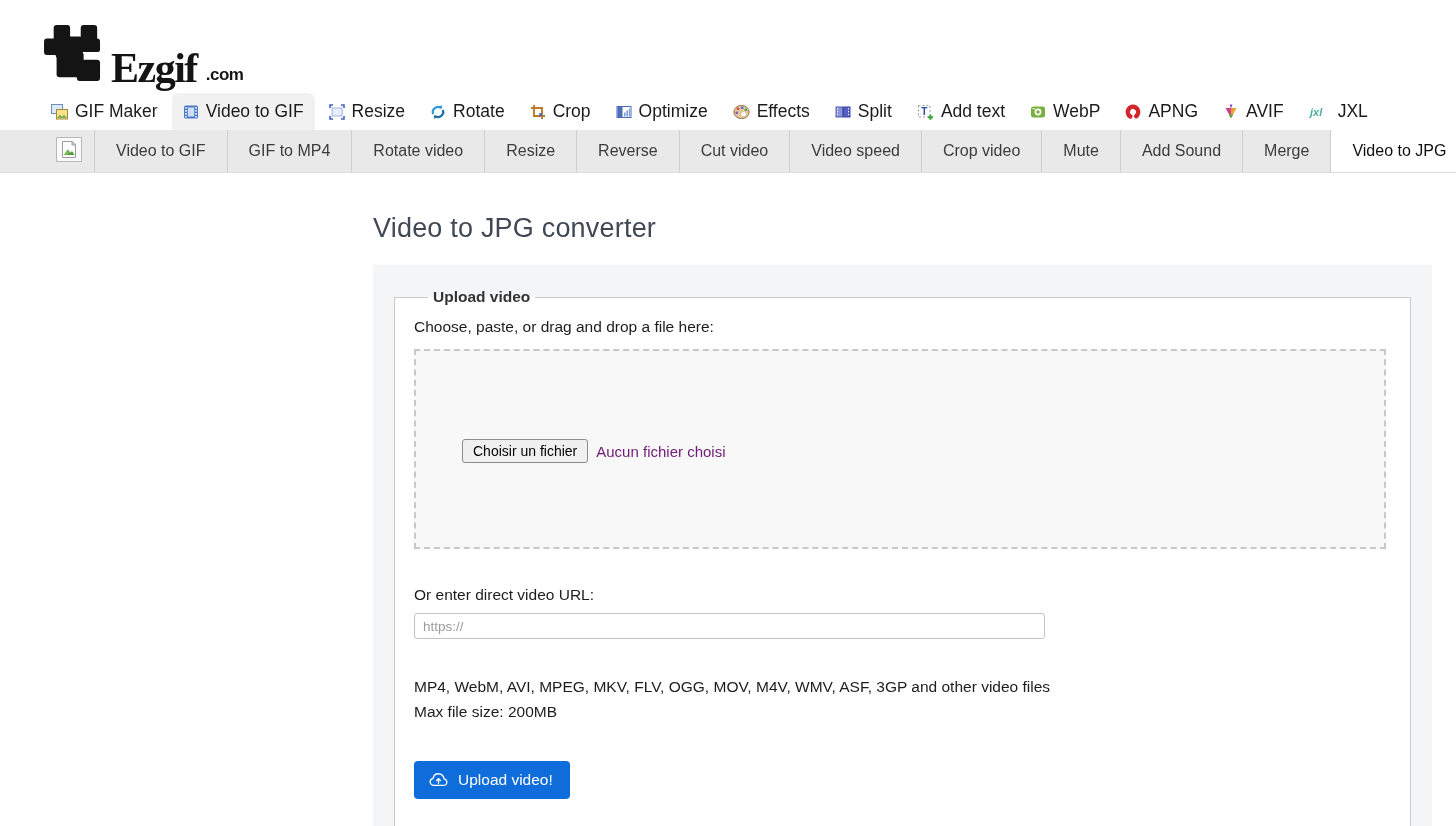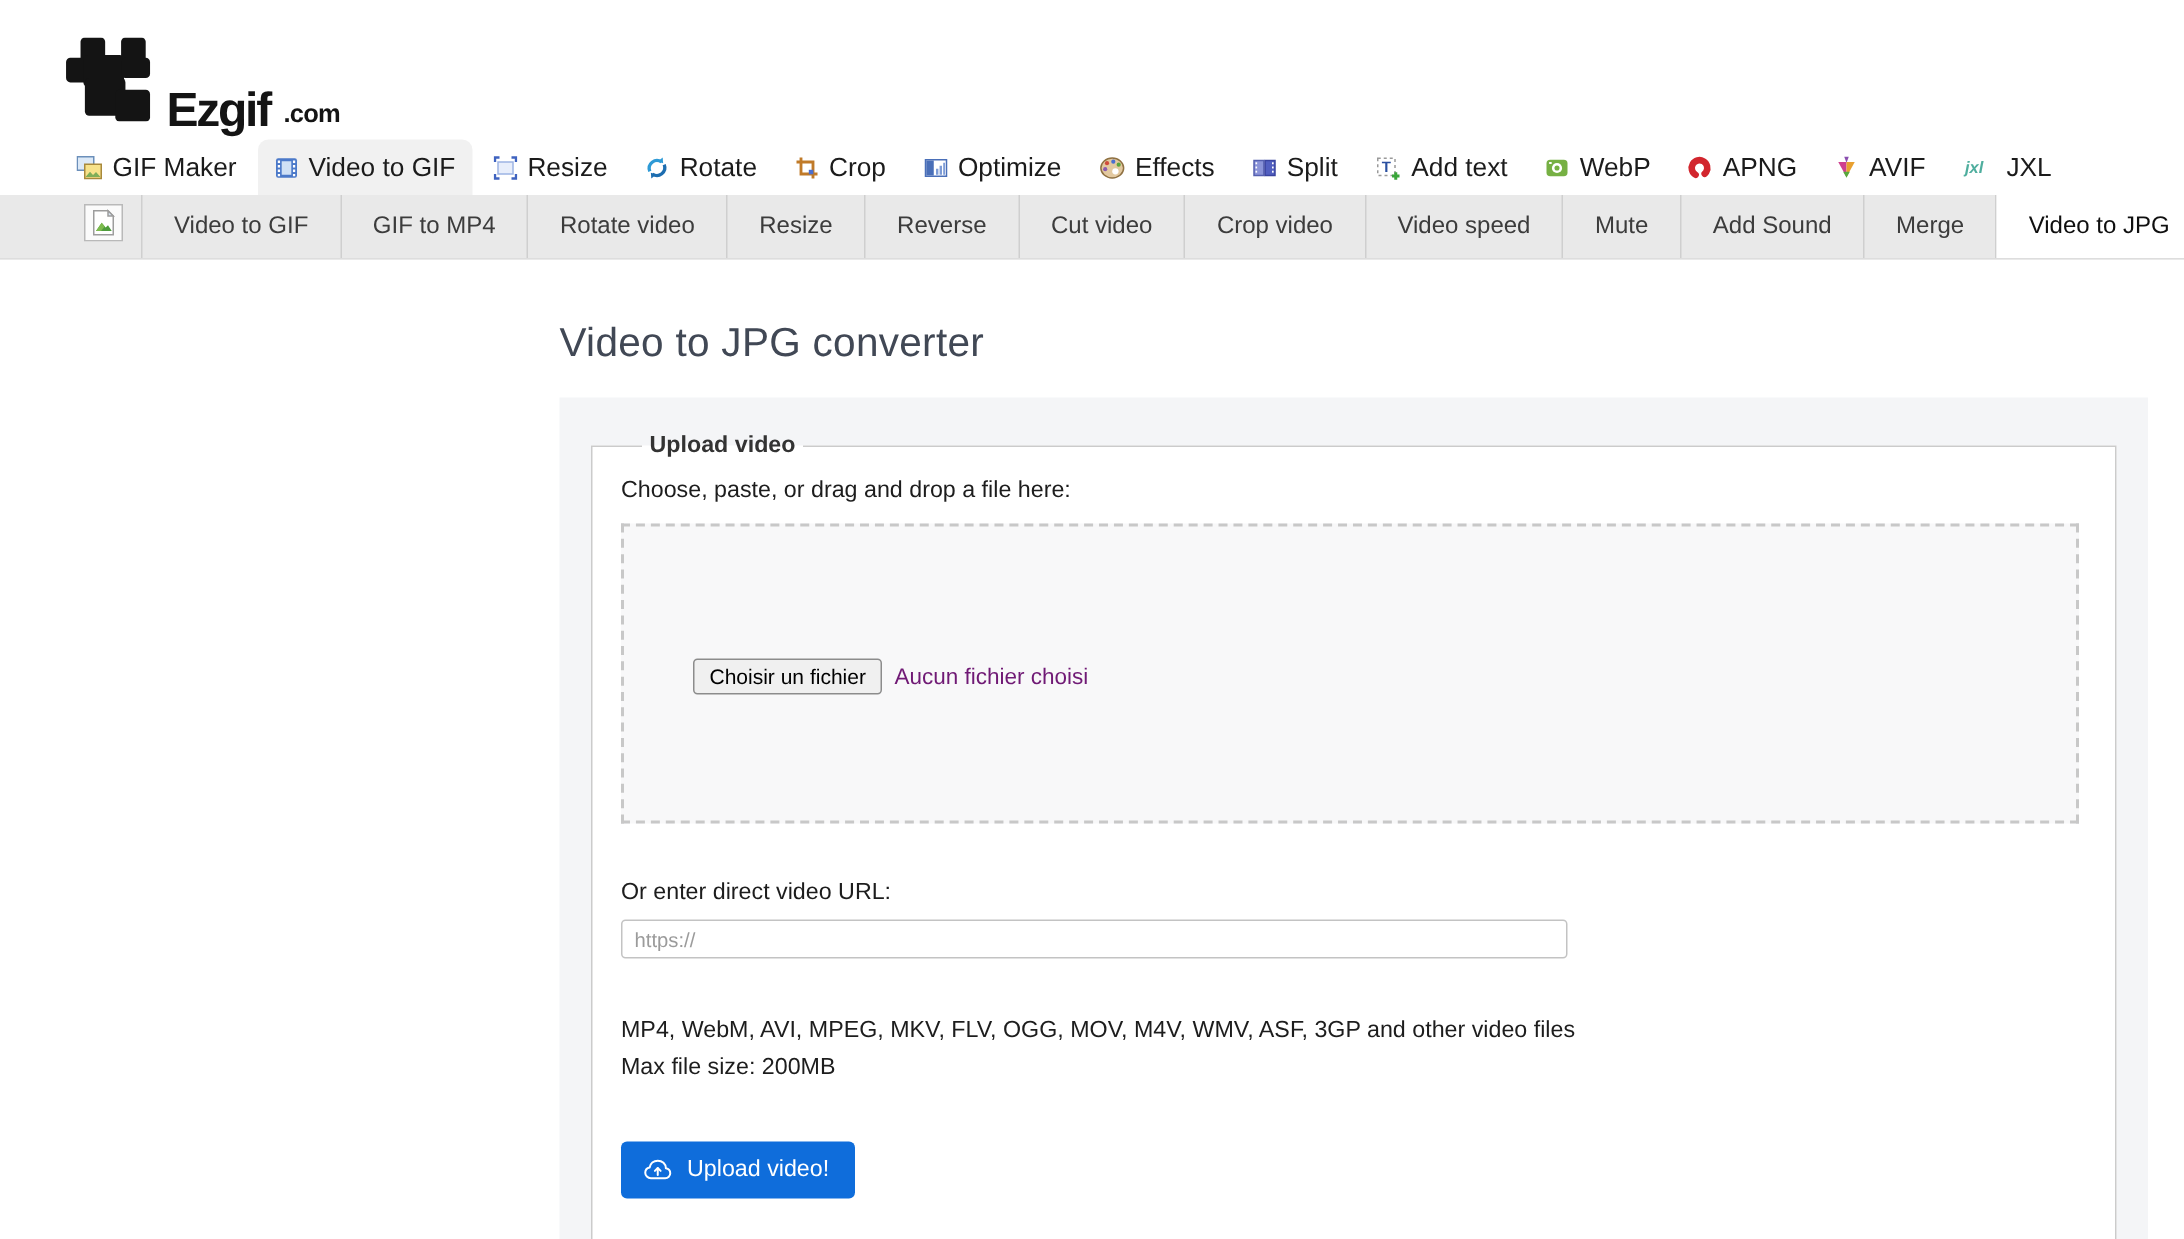--- a/index.html
+++ b/index.html
@@ -8,21 +8,21 @@
     width:1456px; height:826px; overflow:hidden;
     background:#ffffff; color:#202124;
     font-family:"Liberation Sans", sans-serif;
   }
   p { margin:0; }
 
   
   .header { padding:25px 0 0 44px; height:92px; }
   .logo { display:inline-flex; align-items:flex-end; gap:9px; cursor:pointer; text-decoration:none; color:#141414; }
   .logo-glyph { display:block; }
-  .logo-word { font-size:32px; font-weight:bold; letter-spacing:-1.5px; line-height:0.82; }
+  .logo-word { font-size:42px; font-weight:bold; letter-spacing:-1.5px; line-height:0.82;font-family:Liberation Serif, serif; }
   .logo-tld  { font-size:17px; font-weight:bold; line-height:1; padding-bottom:2px; letter-spacing:-0.5px; }
 
   
   .main-nav { display:flex; align-items:flex-end; margin-left:40px; height:38px; }
   .main-nav-item {
     display:flex; align-items:center; gap:7px;
     padding:8px 11px; margin-right:3px;
     font-size:17.5px; color:#1b1b1b; cursor:pointer;
     border-radius:7px 7px 0 0; white-space:nowrap;
   }
@@ -309,24 +309,24 @@
   <div class="sub-nav-cell">
       <span>Resize</span>
     </div>
   <div class="sub-nav-cell">
       <span>Reverse</span>
     </div>
   <div class="sub-nav-cell">
       <span>Cut video</span>
     </div>
   <div class="sub-nav-cell">
+      <span>Video speed</span>
+    </div>
+  <div class="sub-nav-cell">
       <span>Crop video</span>
-    </div>
-  <div class="sub-nav-cell">
-      <span>Video speed</span>
     </div>
   <div class="sub-nav-cell">
       <span>Mute</span>
     </div>
   <div class="sub-nav-cell">
       <span>Add Sound</span>
     </div>
   <div class="sub-nav-cell">
       <span>Merge</span>
     </div>

